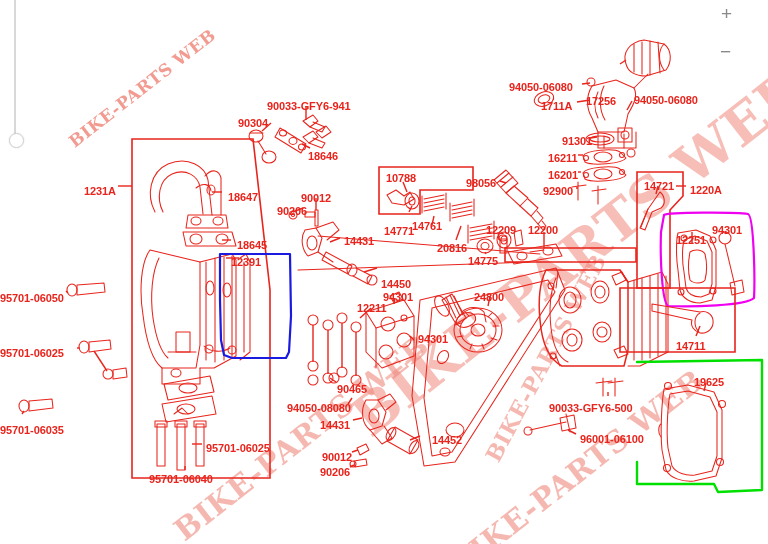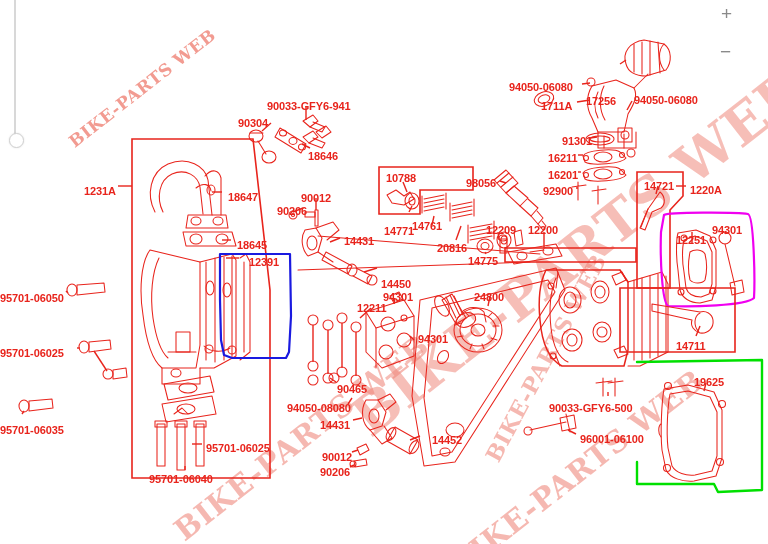--- a/index.html
+++ b/index.html
@@ -496,21 +496,21 @@
 
   <div id="label-layer">
       <div class="lbl" style="left: 267px; top: 101px;">90033-GFY6-941</div>
       <div class="lbl" style="left: 238px; top: 118px;">90304</div>
       <div class="lbl" style="left: 308px; top: 151px;">18646</div>
       <div class="lbl" style="left: 84px; top: 186px;">1231A</div>
       <div class="lbl" style="left: 228px; top: 192px;">18647</div>
       <div class="lbl" style="left: 301px; top: 193px;">90012</div>
       <div class="lbl" style="left: 277px; top: 206px;">90206</div>
       <div class="lbl" style="left: 237px; top: 240px;">18645</div>
-      <div class="lbl" style="left: 249px; top: 257px;">12391</div>
+      <div class="lbl" style="left: 231px; top: 257px;">12391</div>
       <div class="lbl" style="left: 344px; top: 236px;">14431</div>
       <div class="lbl" style="left: 381px; top: 279px;">14450</div>
       <div class="lbl" style="left: 383px; top: 292px;">94301</div>
       <div class="lbl" style="left: 357px; top: 303px;">12211</div>
       <div class="lbl" style="left: 418px; top: 334px;">94301</div>
       <div class="lbl" style="left: 337px; top: 384px;">90465</div>
       <div class="lbl" style="left: 287px; top: 403px;">94050-08080</div>
       <div class="lbl" style="left: 320px; top: 420px;">14431</div>
       <div class="lbl" style="left: 432px; top: 435px;">14452</div>
       <div class="lbl" style="left: 322px; top: 452px;">90012</div>

